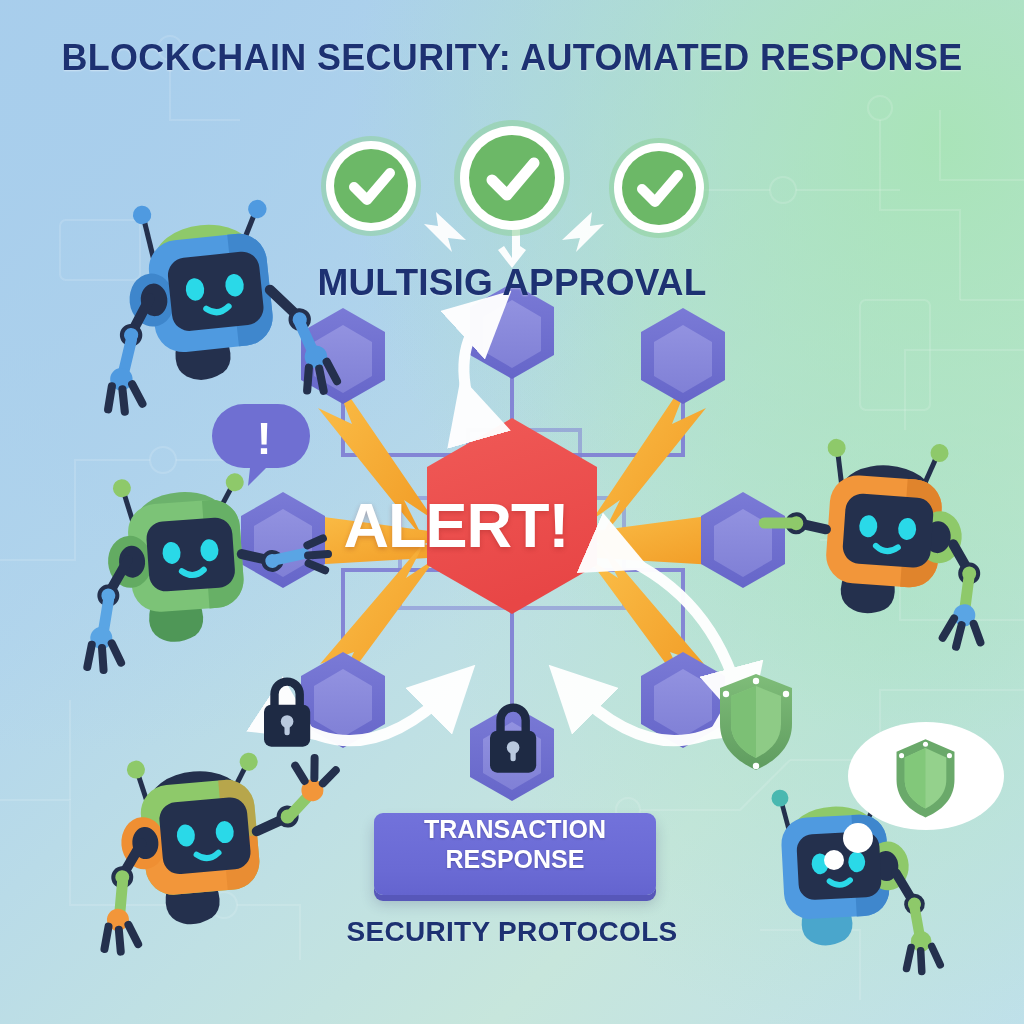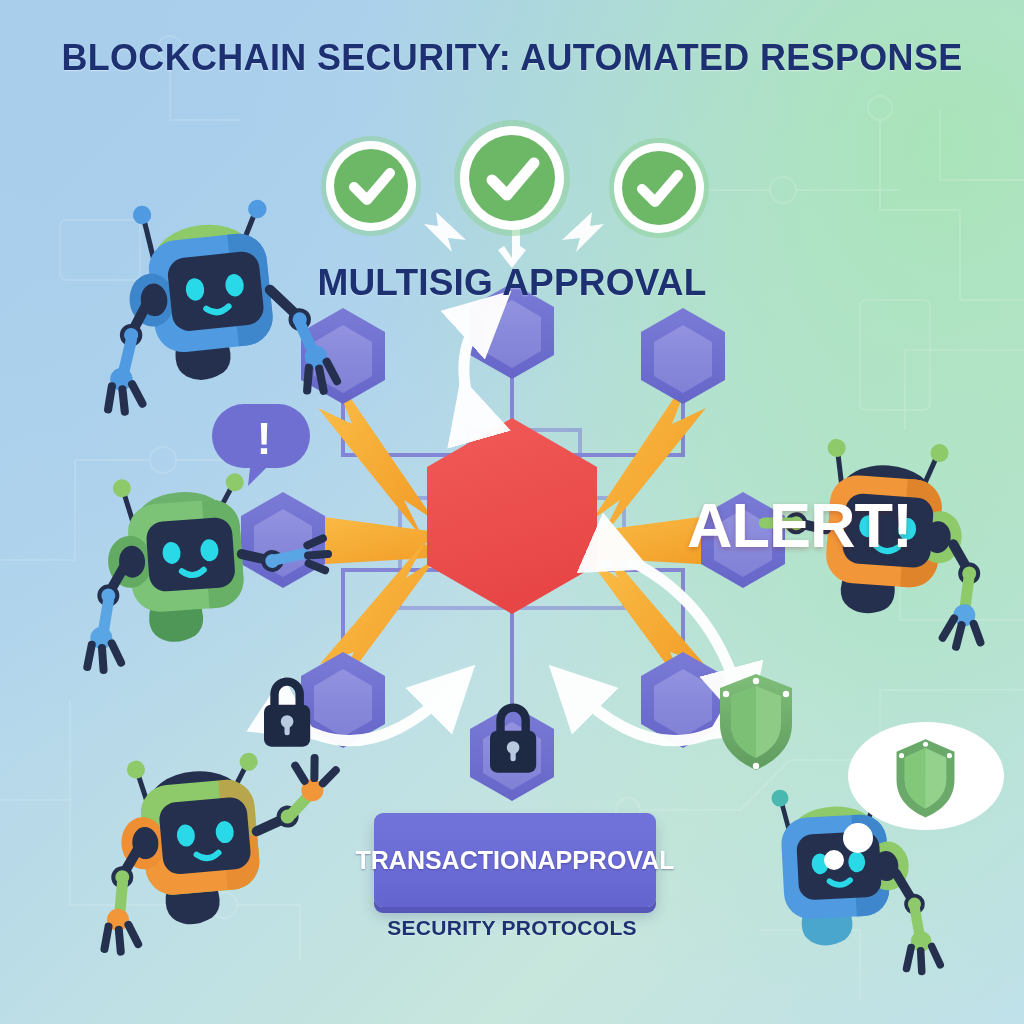--- a/index.html
+++ b/index.html
@@ -29,40 +29,40 @@
     white-space:nowrap;
   }
   .lbl-multisig{
     position:absolute;top:262px;left:0;width:1024px;text-align:center;
     font-size:37px;font-weight:700;color:#1d3172;letter-spacing:.2px;
     font-family:"Liberation Sans Narrow","Liberation Sans",sans-serif;
     text-shadow:0 1px 2px rgba(255,255,255,.35);
   }
   .lbl-protocols{
     position:absolute;top:916px;left:0;width:1024px;text-align:center;
-    font-size:21px;font-weight:700;color:#1d3172;letter-spacing:.3px;
+    font-size:28px;font-weight:700;color:#1d3172;letter-spacing:.3px;
     font-family:"Liberation Sans Narrow","Liberation Sans",sans-serif;
     text-shadow:0 1px 2px rgba(255,255,255,.35);
   }
   .alert-text{
-    position:absolute;left:0;top:489px;width:912px;text-align:right;
+    position:absolute;left:0;top:489px;width:912px;text-align:center;
     font-size:63px;font-weight:700;color:#ffffff;letter-spacing:-1px;
     font-family:"Liberation Sans","DejaVu Sans",sans-serif;
     text-shadow:0 2px 5px rgba(120,20,20,.25);
     pointer-events:none;
   }
   
   .btn-confirm{
-    position:absolute;left:374px;top:813px;width:282px;height:94px;
+    position:absolute;left:374px;top:813px;width:282px;height:82px;
     border-radius:9px;border:none;
     background:linear-gradient(180deg,#7272db 0%,#6a6ad4 70%,#6464cf 100%);
     box-shadow:0 6px 0 0 #5757b9, 0 9px 14px rgba(40,40,90,.22);
     color:#fff;font-size:25px;font-weight:700;line-height:30px;
     font-family:"Liberation Sans","DejaVu Sans",sans-serif;
-    display:flex;flex-direction:row;align-items:center;justify-content:center;
+    display:flex;flex-direction:column;align-items:center;
     text-shadow:0 1px 2px rgba(50,50,110,.45);
     cursor:pointer;
   }
   .btn-confirm span{display:block}
 </style>
 </head>
 <body>
 
 <div id="stage">
 
@@ -403,17 +403,17 @@
   </svg>
 
   <div style="position:absolute;left:244px;top:414px;width:40px;text-align:center;font-size:44px;font-weight:700;color:#fff;font-family:'Liberation Sans',sans-serif;">!</div>
 
   <div class="title">BLOCKCHAIN SECURITY: AUTOMATED RESPONSE</div>
   <div class="lbl-multisig">MULTISIG APPROVAL</div>
   <div class="alert-text">ALERT!</div>
 
   <button class="btn-confirm">
     <span>TRANSACTION</span>
-    <span>APPROVAL</span>
+    <span>RESPONSE</span>
   </button>
 
   <div class="lbl-protocols">SECURITY PROTOCOLS</div>
 </div>
 
 </body></html>

